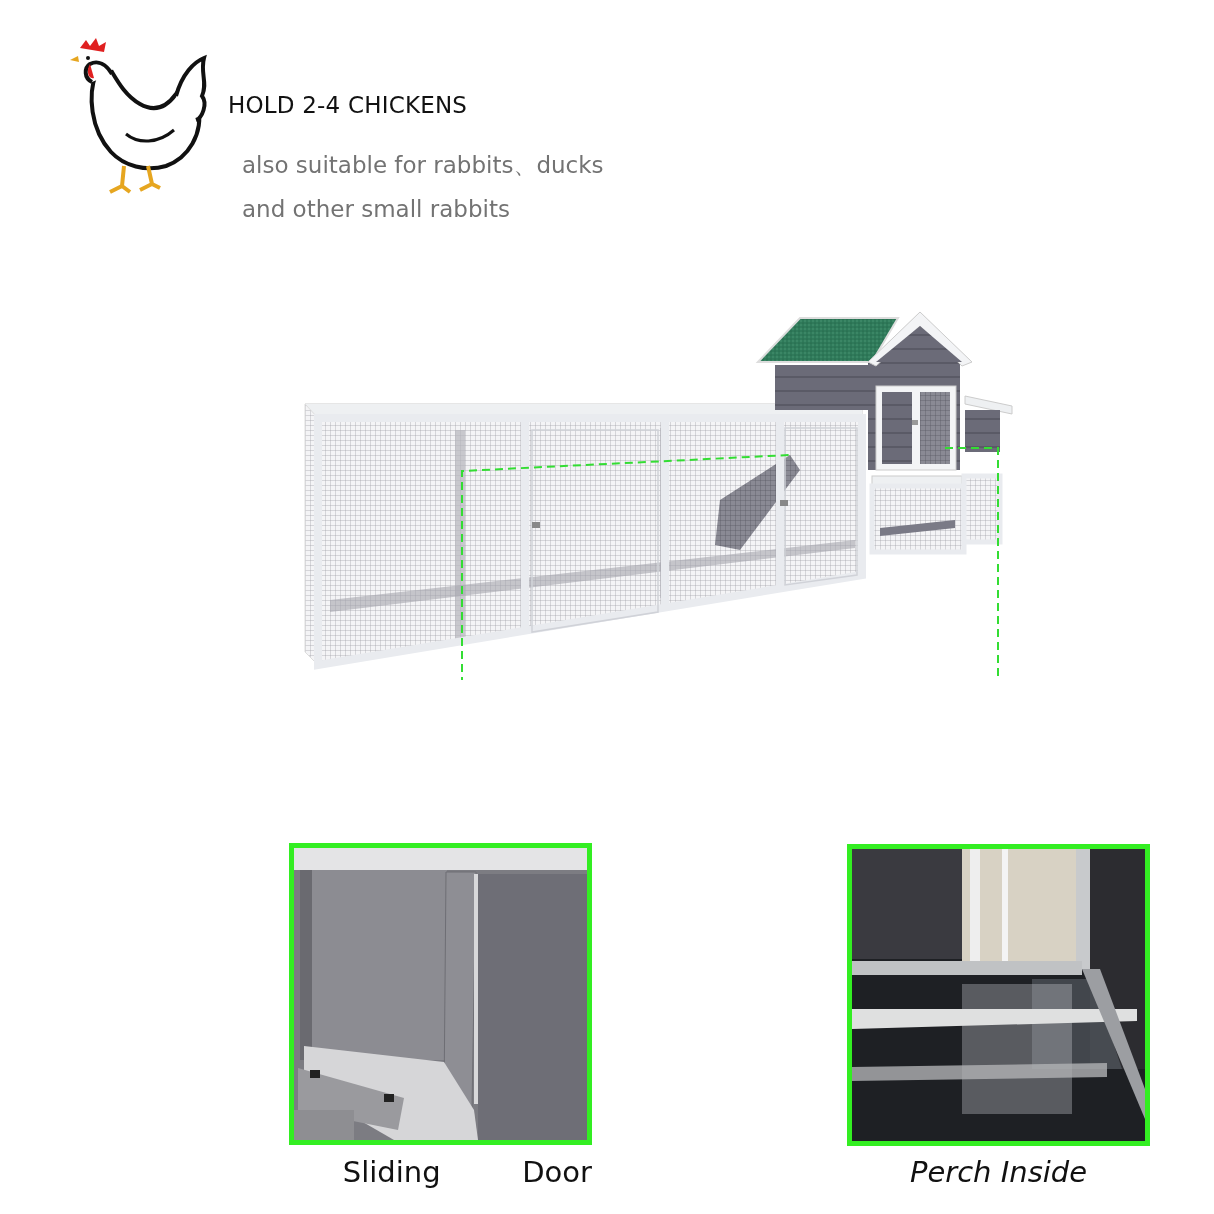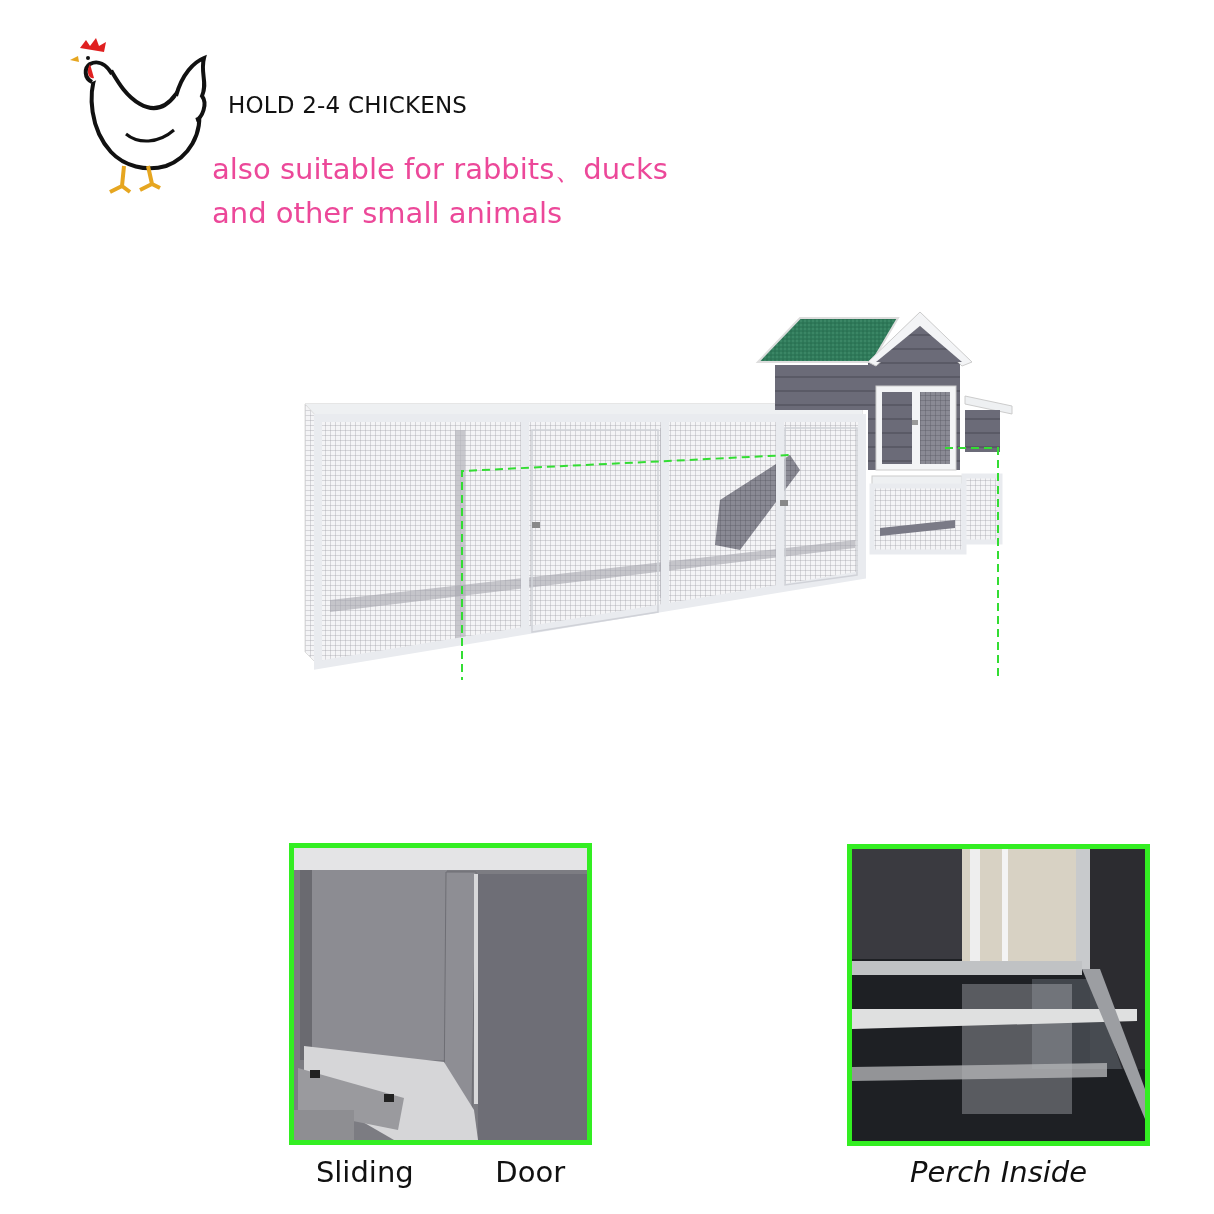--- a/index.html
+++ b/index.html
@@ -1,29 +1,29 @@
 <!DOCTYPE html>
 <html><head>
   <meta charset="utf-8">
   <style>
     html, body { margin: 0; padding: 0; background: #ffffff; }
     body { width: 1214px; height: 1214px; position: relative; overflow: hidden; font-family: "DejaVu Sans", "Liberation Sans", sans-serif; color: #111; }
     .abs { position: absolute; }
     .headline { left: 228px; top: 92px; font-size: 23px; letter-spacing: 0.2px; color: #111; }
-    .sub { left: 212px; font-size: 29px; color: #ec4899; }
+    .sub { left: 242px; font-size: 23px; color: #737373; }
     .sub1 { top: 150px; }
     .sub2 { top: 196px; }
     .chicken { left: 66px; top: 34px; width: 150px; height: 168px; }
     .coop { left: 300px; top: 305px; width: 720px; height: 375px; }
     .dash { stroke: #33dd33; stroke-width: 2; stroke-dasharray: 8 5; fill: none; }
     .photo { border: 5px solid #33ee22; box-sizing: border-box; overflow: hidden; }
     .photo-left { left: 289px; top: 843px; width: 303px; height: 302px; }
     .photo-right { left: 847px; top: 844px; width: 303px; height: 302px; }
     .caption { font-size: 29px; color: #111; text-align: center; }
-    .cap-left { left: 289px; top: 1155px; width: 303px; word-spacing: 18px; }
+    .cap-left { left: 289px; top: 1155px; width: 303px; word-spacing: 18px; text-align: right; }
     .cap-right { left: 847px; top: 1155px; width: 303px; font-style: italic; }
     .photo svg, .coop svg, .chicken svg { display: block; width: 100%; height: 100%; }
   </style>
 </head>
 <body>
 
 <div class="abs chicken">
   <svg viewBox="0 0 150 168">
     <path d="M30 40 C22 60 24 95 45 118 C58 132 80 138 100 132 C122 124 138 100 132 72 C128 56 118 48 110 60 C100 74 88 78 74 70 C60 62 52 48 46 38 Z" fill="#fff" stroke="#111" stroke-width="4"></path>
     <path d="M110 62 C116 40 128 28 138 24 C134 40 142 48 136 62 C142 70 136 84 130 86" fill="#fff" stroke="#111" stroke-width="4"></path>
@@ -33,21 +33,21 @@
     <path d="M12 22 L4 26 L13 28 Z" fill="#e6a620"></path>
     <circle cx="22" cy="24" r="2" fill="#111"></circle>
     <path d="M58 132 L56 152 L44 158 M56 152 L64 158" stroke="#e6a620" stroke-width="4" fill="none"></path>
     <path d="M82 132 L86 150 L74 156 M86 150 L94 154" stroke="#e6a620" stroke-width="4" fill="none"></path>
     <path d="M60 100 C72 110 92 110 108 96" stroke="#111" stroke-width="3" fill="none"></path>
   </svg>
 </div>
 
 <div class="abs headline">HOLD 2-4 CHICKENS</div>
 <div class="abs sub sub1">also suitable for rabbits、ducks</div>
-<div class="abs sub sub2">and other small animals</div>
+<div class="abs sub sub2">and other small rabbits</div>
 
 <div class="abs coop">
   <svg viewBox="300 305 720 375">
     <defs>
       <pattern id="mesh" width="5" height="5" patternUnits="userSpaceOnUse">
         <rect width="5" height="5" fill="#f4f4f6"></rect>
         <path d="M0 0 H5 M0 0 V5" stroke="#9a9aa2" stroke-width="0.7"></path>
       </pattern>
       <pattern id="darkmesh" width="5" height="5" patternUnits="userSpaceOnUse">
         <rect width="5" height="5" fill="#8a8a94"></rect>

